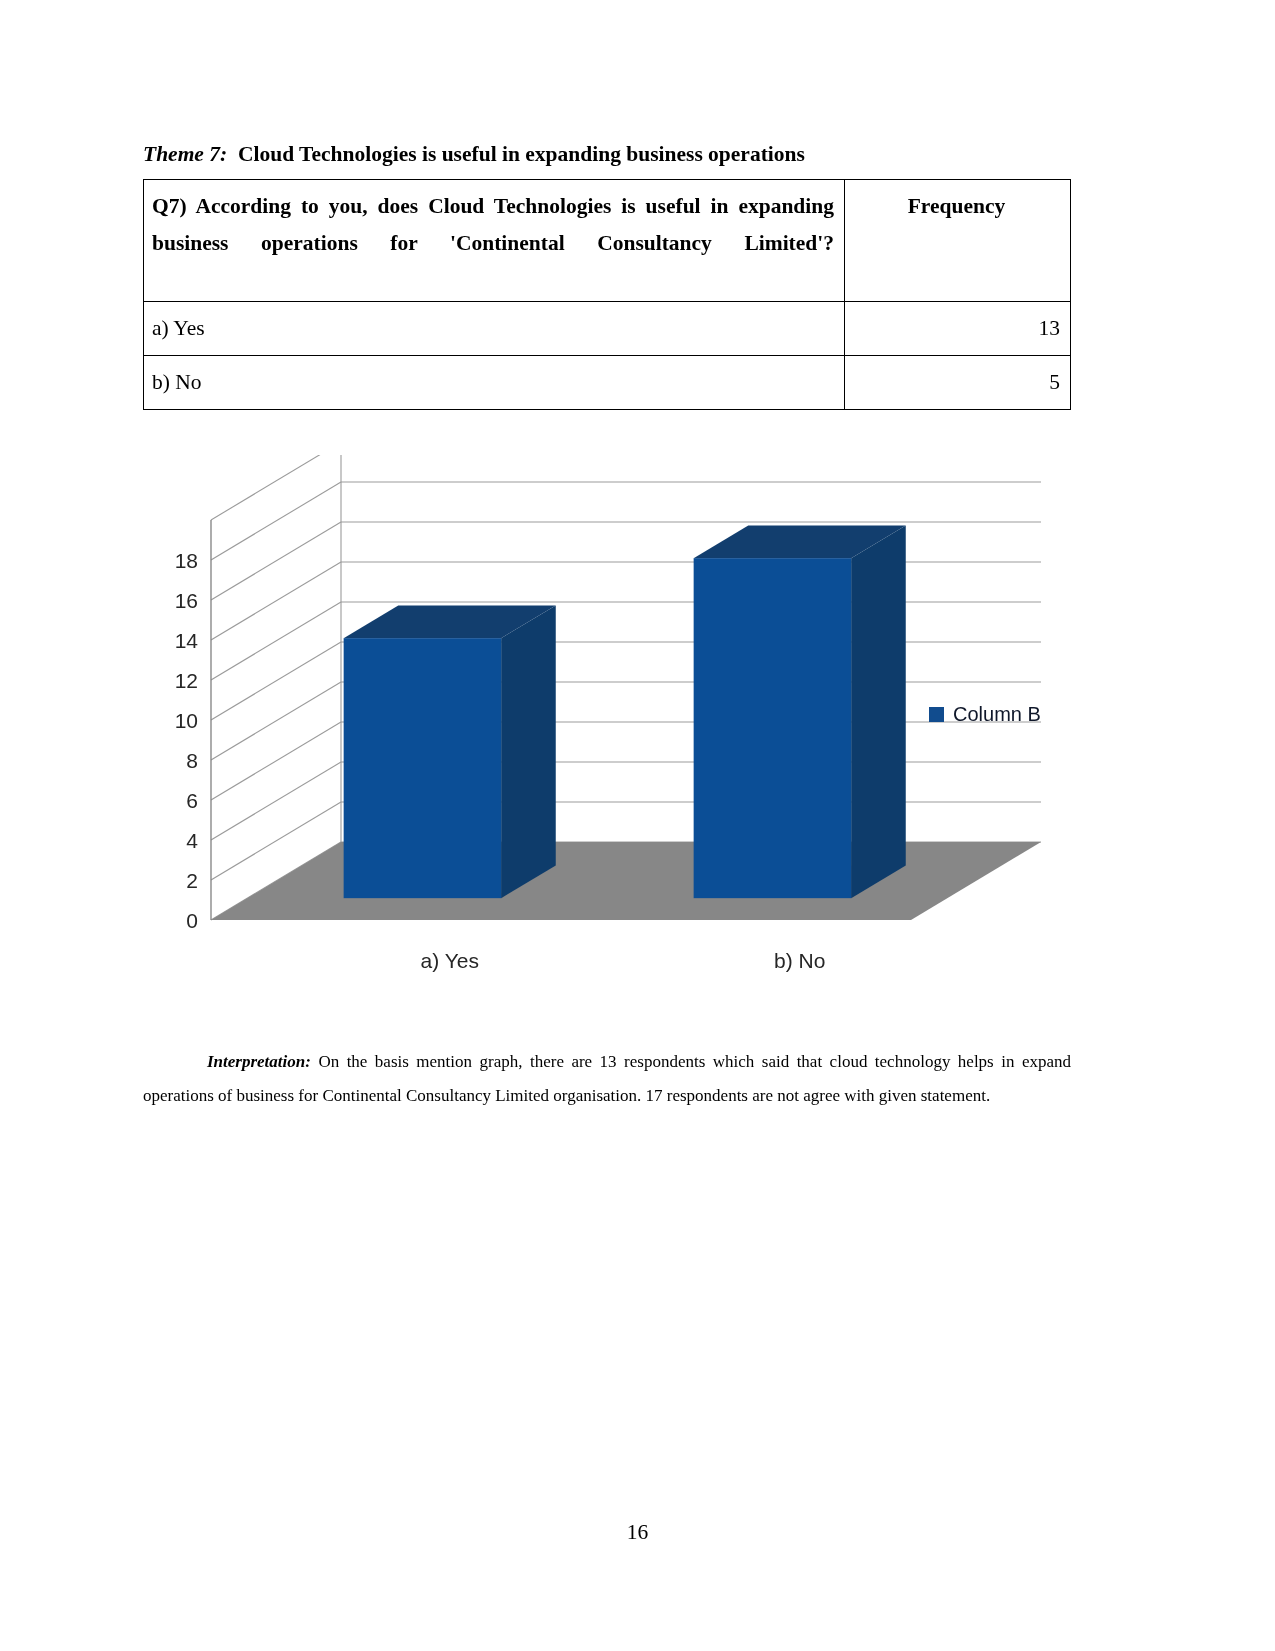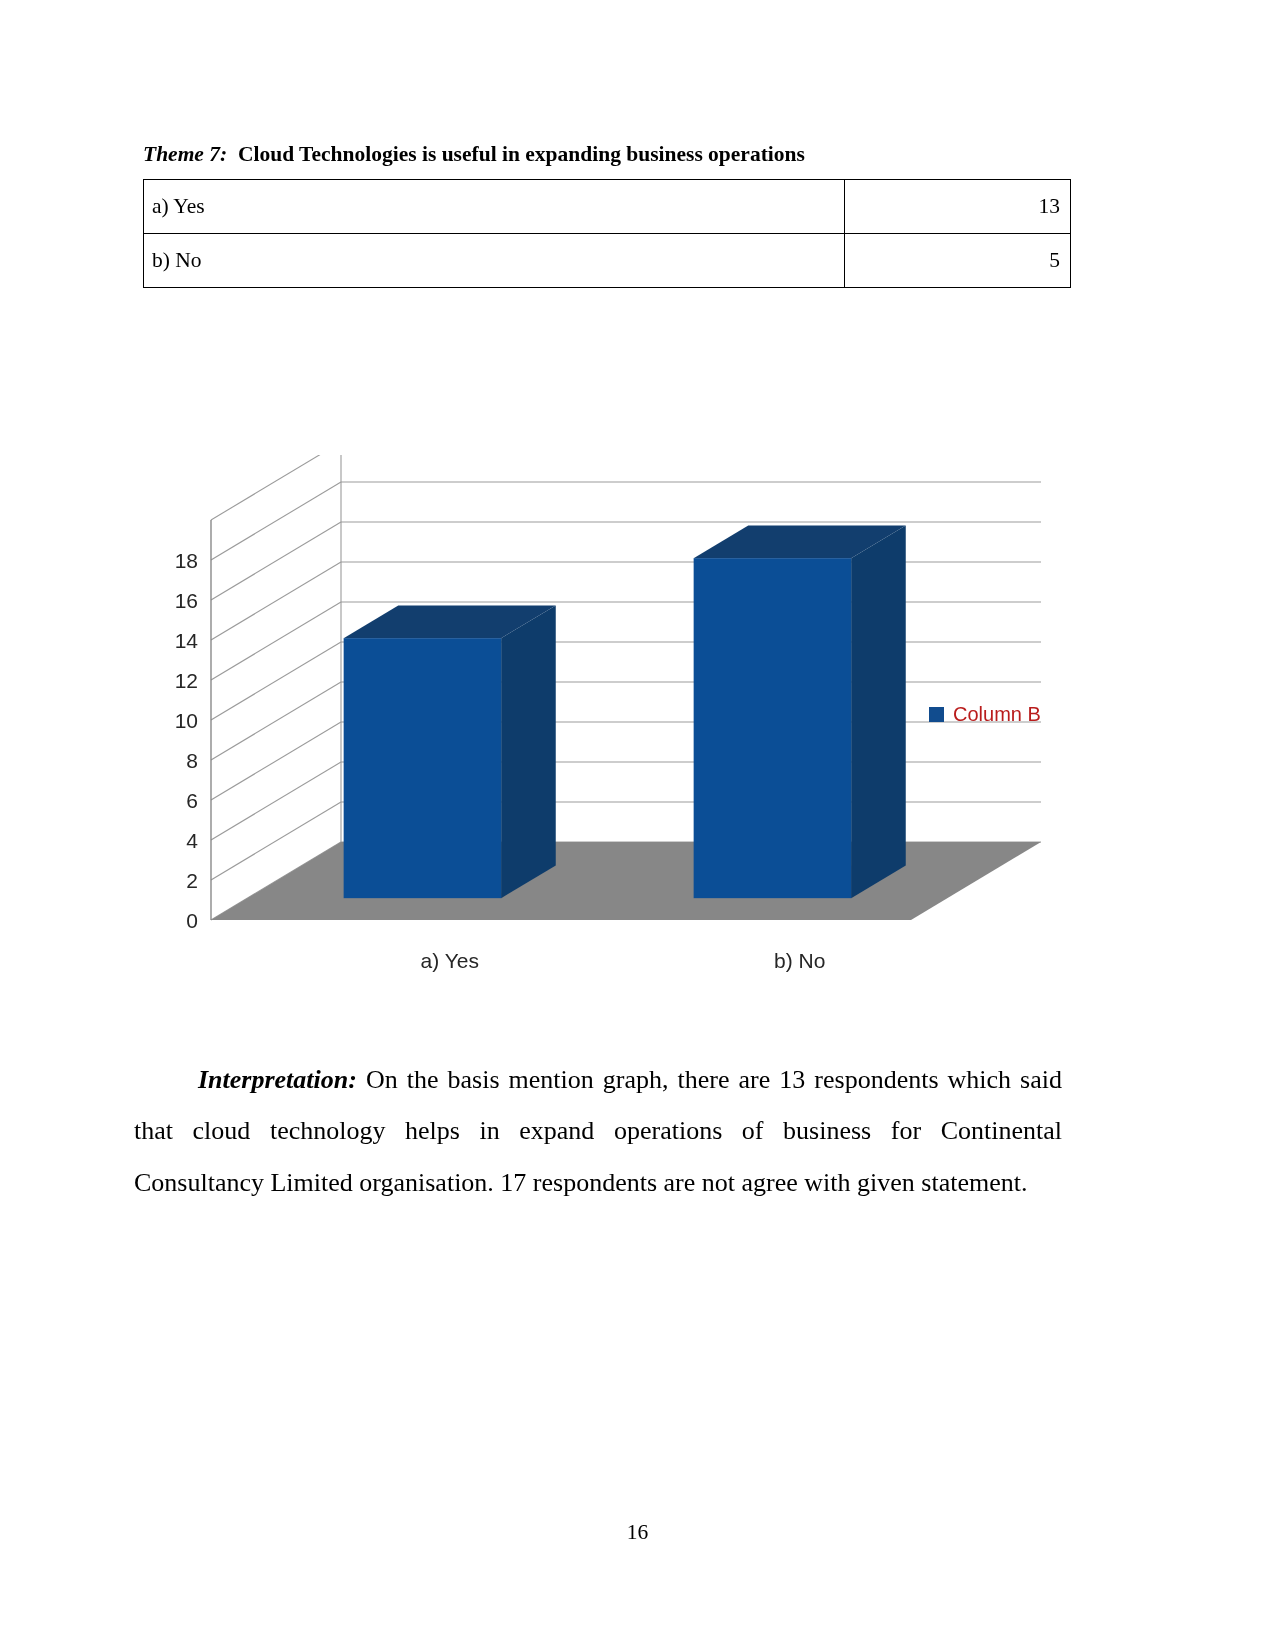--- a/index.html
+++ b/index.html
@@ -94,36 +94,36 @@
 
   .legend-box {
     position: absolute;
     left: 786px;
     top: 248px;
     display: flex;
     align-items: center;
     gap: 9px;
     font-family: "Liberation Sans", "DejaVu Sans", sans-serif;
     font-size: 20px;
-    color: #b91c1c;
+    color: #0f172a;
     white-space: nowrap;
   }
   .legend-swatch {
     width: 15px;
     height: 15px;
     display: inline-block;
   }
 
   
   .interp {
     position: absolute;
-    left: 134px;
+    left: 143px;
     top: 1028px;
     width: 928px;
-    font-size: 26px;
+    font-size: 17px;
     line-height: 1.98;
     text-align: justify;
     text-indent: 64px;
   }
   .interp-label {
     font-style: italic;
     font-weight: bold;
   }
 
   
@@ -144,20 +144,24 @@
   <div class="theme-line">
     <span class="theme-label">Theme 7:</span><span>&nbsp; </span><span class="theme-text">Cloud Technologies is useful in expanding business operations</span>
   </div>
 
   <table class="data-table">
     <colgroup>
       <col class="col-question">
       <col class="col-frequency">
     </colgroup>
     <tbody>
+      <tr>
+        <td class="q-cell">Q7) According to you, does Cloud Technologies is useful in expanding business operations for 'Continental Consultancy Limited'?</td>
+        <td class="freq-head">Frequency</td>
+      </tr>
       <tr>
         <td class="opt-cell">a) Yes</td>
         <td class="num-cell">13</td>
       </tr>
       <tr>
         <td class="opt-cell">b) No</td>
         <td class="num-cell">5</td>
       </tr>
     </tbody>
   </table>

